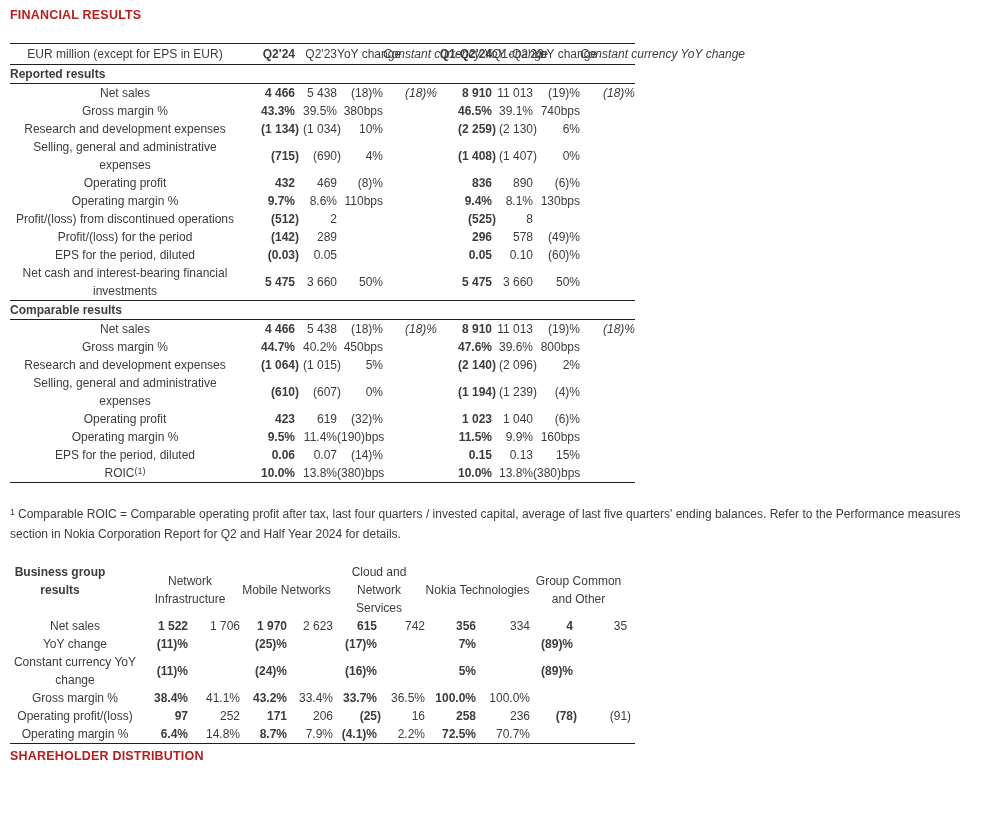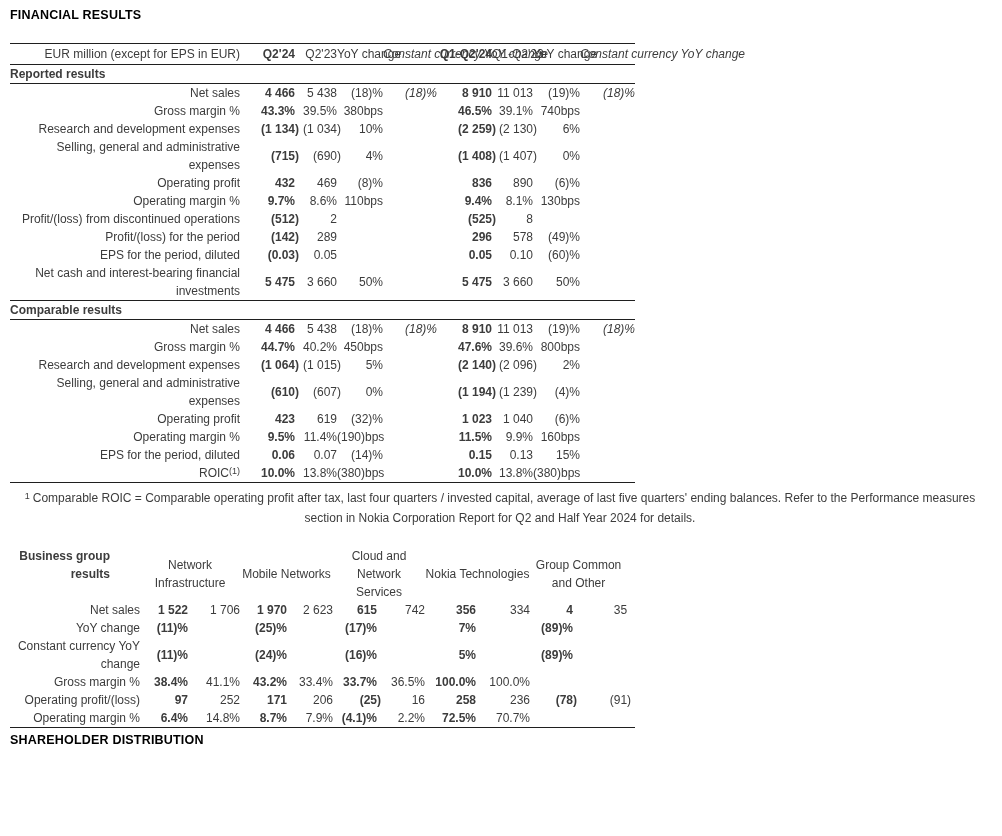--- a/index.html
+++ b/index.html
@@ -13,37 +13,37 @@
   body {
     width: 1002px;
     height: 836px;
     padding: 8px 10px 0 10px;
     overflow: hidden;
   }
   .doc-heading {
     font-size: 12.5px;
     font-weight: bold;
     letter-spacing: 0.2px;
-    color: #000000;
+    color: #b91c1c;
     margin: 0;
   }
   #title { margin-bottom: 21px; }
 
   table {
     border-collapse: collapse;
     table-layout: fixed;
   }
   th, td {
     padding: 0;
     line-height: 18px;
     vertical-align: middle;
     font-weight: normal;
   }
   .num { text-align: right; white-space: nowrap; }
-  .lbl { text-align: right; margin-left: 28px; }
+  .lbl { text-align: center; margin-left: 28px; }
   .b { font-weight: bold; }
   .i { font-style: italic; }
   .nowrap { white-space: nowrap; }
   .hang { display: inline-block; margin-right: -4px; }
   sup {
     font-size: 9px;
     line-height: 0;
     position: relative;
     top: -3.5px;
     vertical-align: baseline;
@@ -62,23 +62,22 @@
   }
   #financial-table .section-row td {
     font-weight: bold;
     border-top: 1px solid #1f1f1f;
     border-bottom: 1px solid #1f1f1f;
   }
 
   
   #footnote {
     width: 980px;
-    margin-top: 5px;
+    margin-top: 21px;
     line-height: 20px;
-    text-align: center;
   }
   #footnote sup { margin-right: 3px; }
 
   
   #business-table {
     width: 625px;
     margin-top: 19px;
     border-bottom: 1px solid #1f1f1f;
   }
   #business-table .group {

